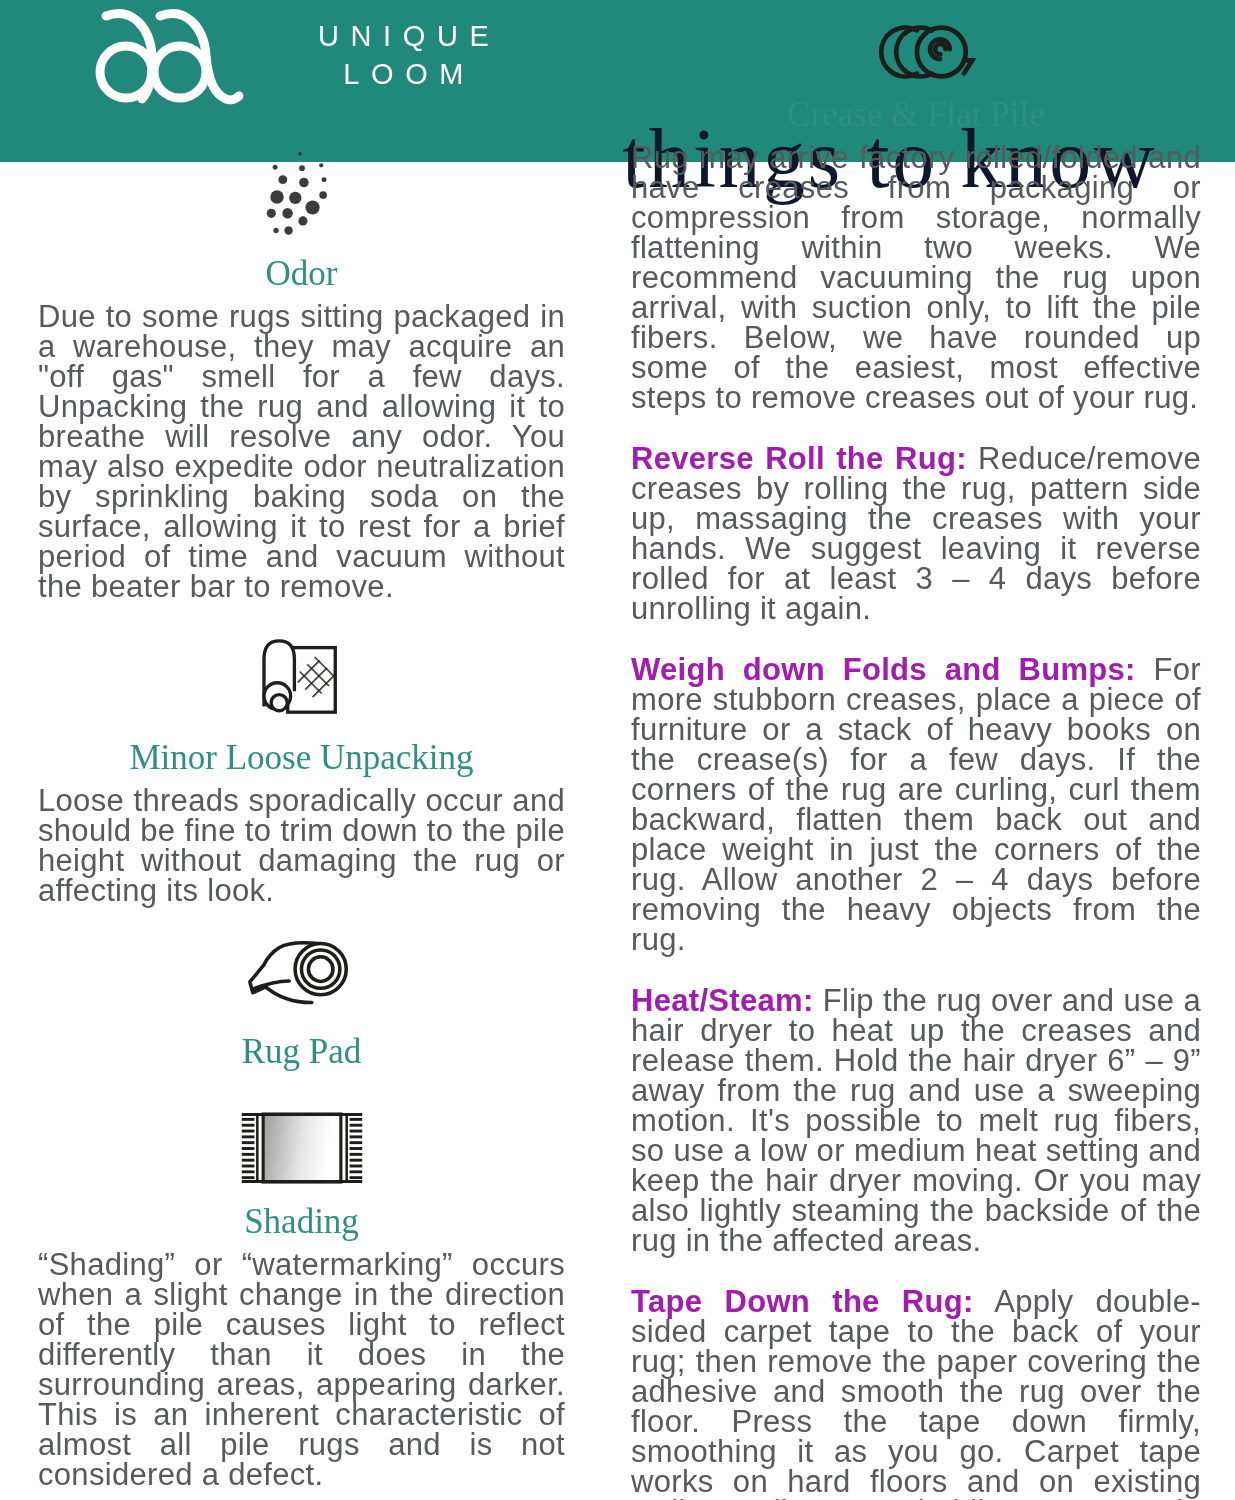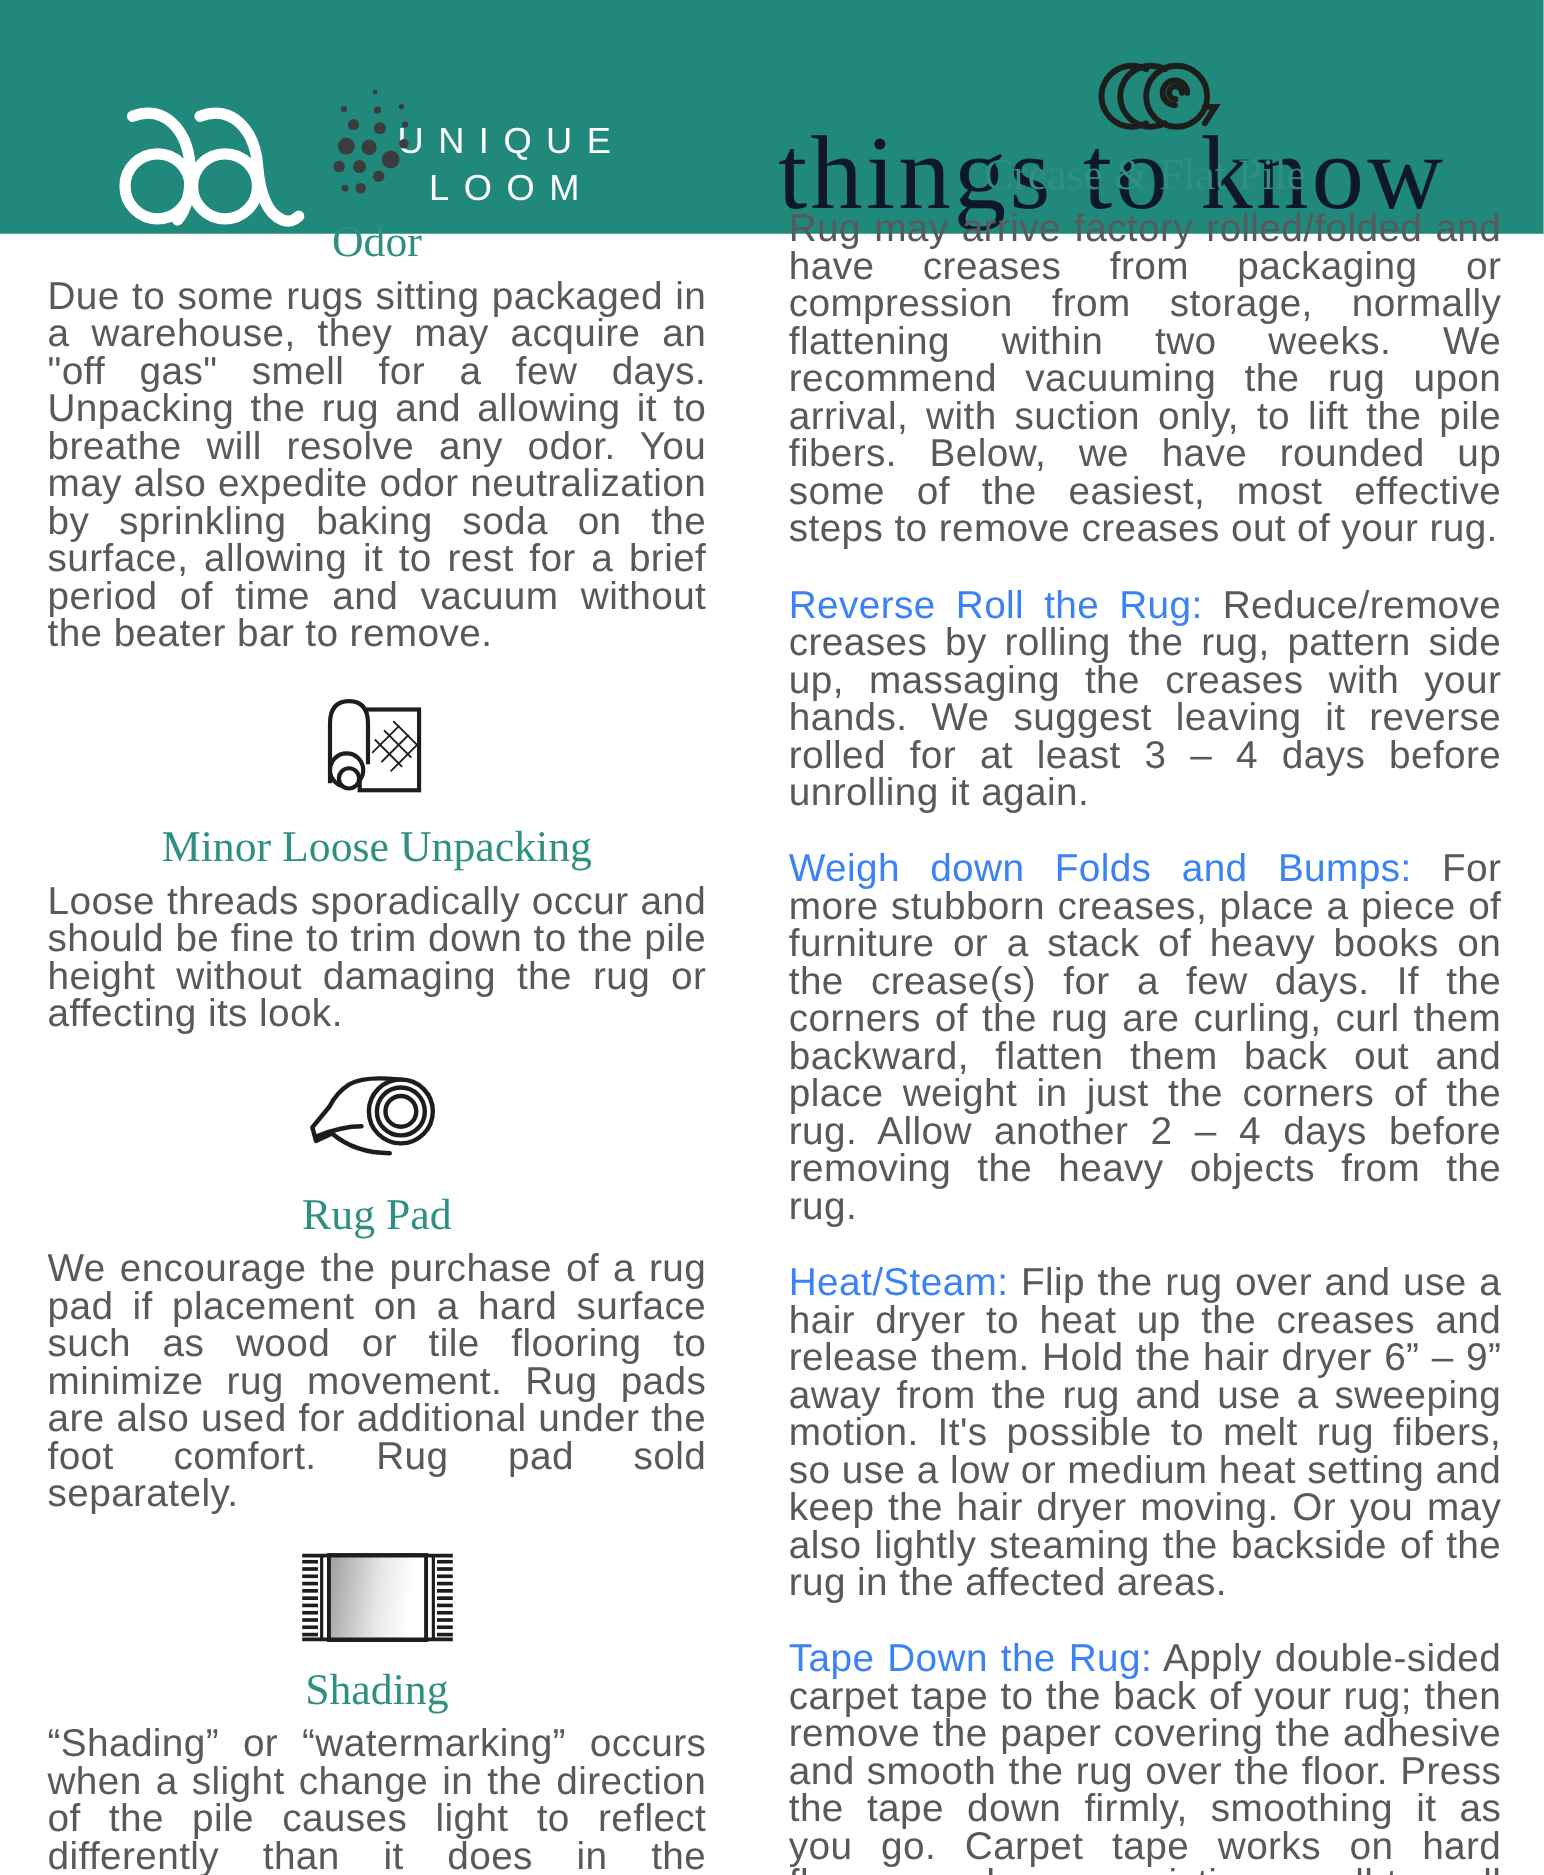--- a/index.html
+++ b/index.html
@@ -3,21 +3,21 @@
 <meta charset="utf-8">
 <style>
   html,body{margin:0;padding:0;}
   body{
     width:1235px;height:1500px;overflow:hidden;background:#ffffff;
     font-family:"Liberation Sans", sans-serif;
     -webkit-font-smoothing:antialiased;
   }
   
   .header{
-    height:187px;background:#21897b;display:flex;align-items:flex-end;
+    height:162px;background:#21897b;display:flex;align-items:flex-start;flex-direction:column;
   }
   .logo-wrap{display:flex;align-items:center;margin-left:92px;}
   .brand-text{
     color:#ffffff;font-size:29px;letter-spacing:0.40em;
     line-height:1.32;margin-left:26px;text-align:center;white-space:pre-line;
   }
   .page-title{
     color:#0f172a;font-family:"Liberation Serif", serif;font-weight:400;
     font-size:84px;letter-spacing:0.03em;margin-left:auto;margin-right:78px;
     white-space:nowrap;
@@ -35,21 +35,21 @@
   .sec-heading{
     font-family:"Liberation Serif", serif;font-weight:400;
     color:#2e8f82;font-size:35px;text-align:center;
     margin:10px 0 8px 0;
   }
   .body-text{
     color:#58595b;font-size:31px;line-height:30px;
     text-align:justify;margin:0;letter-spacing:0.01em;
   }
   .tip{margin-top:31px;}
-  .tip-label{font-weight:normal;color:#3b82f6;}
+  .tip-label{font-weight:bold;color:#a21caf;}
   .sec{margin-top:0;}
   .sec + .sec{margin-top:26px;}
   .intro{margin-top:2px;}
   svg{display:inline-block;vertical-align:middle;}
 </style>
 </head>
 <body>
 
 <div class="header">
   <div class="logo-wrap">
@@ -123,21 +123,20 @@
             <path d="M 77,11 C 58,9 44,11 37,15 C 29,20 24,27 21,33 L 7,50 L 10,61 L 23,55"></path>
             <path d="M 23,55 C 36,66 52,71 70,71"></path>
             <path d="M 11,57 C 26,51 36,49 47,49"></path>
           </g>
           <circle cx="79" cy="37" r="26" fill="#ffffff" stroke="#1d1d1b" stroke-width="3.6"></circle>
           <circle cx="79" cy="37" r="19.5" fill="none" stroke="#1d1d1b" stroke-width="3.6"></circle>
           <circle cx="79" cy="37" r="12.5" fill="none" stroke="#1d1d1b" stroke-width="3.6"></circle>
         </svg>
       </div>
       <h2 class="sec-heading">Rug Pad</h2>
-      <p class="body-text">We encourage the purchase of a rug pad if placement on a hard surface such as wood or tile flooring to minimize rug movement. Rug pads are also used for additional under the foot comfort. Rug pad sold separately.</p>
     </div>
 
     <div class="sec">
       <div class="icon-box">
         <svg width="136" height="86" viewBox="0 0 140 88">
           <defs>
             <pattern id="comb" width="14" height="6" patternUnits="userSpaceOnUse">
               <rect width="14" height="3" fill="#1d1d1b"></rect>
             </pattern>
             <linearGradient id="shadegrad" x1="0" y1="0" x2="1" y2="0.12">

